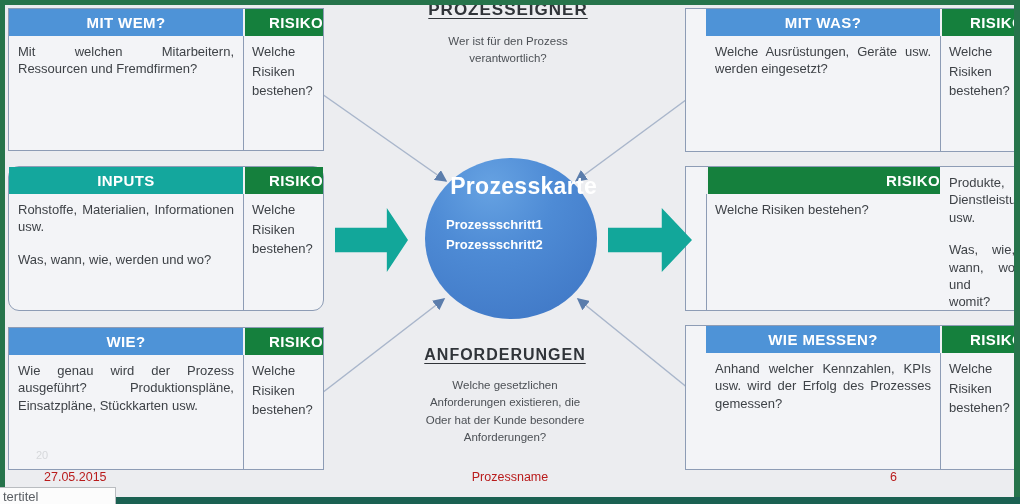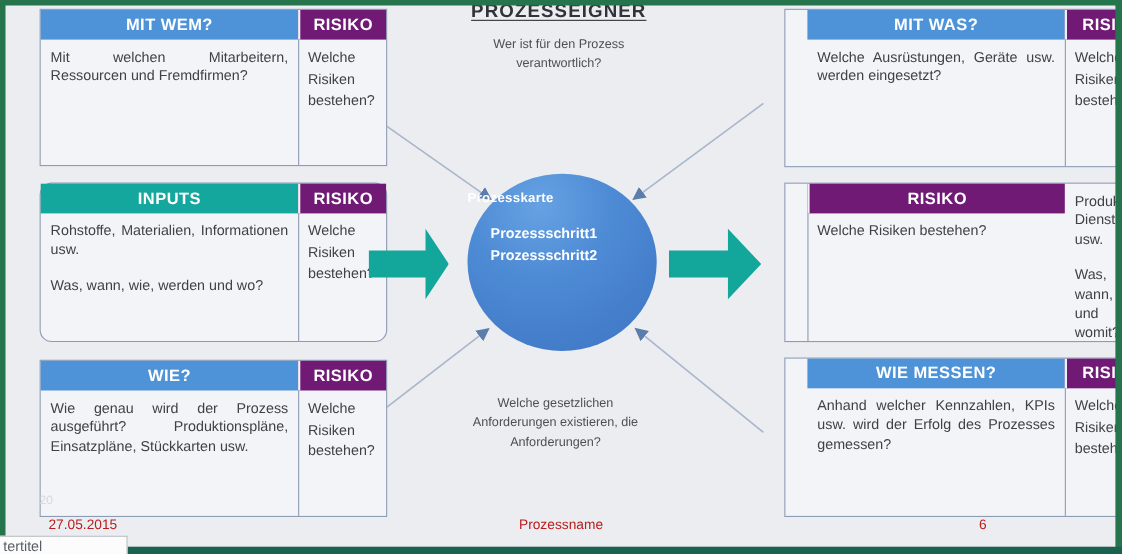--- a/index.html
+++ b/index.html
@@ -5,45 +5,45 @@
   html,body{margin:0;padding:0;background:#ecedf0;}
   #slide{
     position:relative;width:1020px;height:504px;background:#ecedf0;
     overflow:hidden;font-family:"Liberation Sans",sans-serif;
   }
   
   .frame{position:absolute;inset:0;border:5px solid #26744b;border-right-width:6px;border-bottom:none;pointer-events:none;z-index:4;}
   .bottombar{position:absolute;left:0;right:0;bottom:0;height:7px;background:#1b6152;z-index:4;}
 
   
-  .box{position:absolute;border:1px solid #8d9cb5;background:#f3f4f7;display:grid;grid-template-rows:27px 1fr;z-index:2;margin-left:28px;}
+  .box{position:absolute;border:1px solid #8d9cb5;background:#f3f4f7;display:grid;grid-template-rows:27px 1fr;z-index:2;}
   .box.left{left:8px;width:314px;grid-template-columns:1fr 80px;}
   .box.right{left:685px;width:318px;grid-template-columns:1fr 84px;padding-left:20px;}
   .hd{font-size:15px;font-weight:bold;color:#fff;text-align:center;line-height:27px;letter-spacing:.4px;}
   .h-blue{background:#4e93d7;}
   .h-teal{background:#14a79d;}
-  .h-risk{background:#701a75;border-left:2px solid #f0f1f4;}
+  .h-risk{background:#15803d;border-left:2px solid #f0f1f4;text-align:right;}
   .bd{font-size:13px;color:#3e4247;line-height:1.34;padding:7px 9px 6px 9px;}
   .bd.main{text-align:justify;}
   .bd.main p{margin:0;}
   .bd.main p.p2{margin-top:15px;}
   .bd.risk{border-left:1px solid #8d9cb5;line-height:1.5;padding:6px 8px;}
 
   
   .cblock{position:absolute;text-align:center;z-index:2;}
   .ctitle{font-size:17px;font-weight:600;letter-spacing:1px;color:#303439;text-decoration:underline;text-underline-offset:3px;}
   .ctext{margin-top:13px;font-size:11.5px;color:#4c5055;line-height:1.5;}
 
   
   .circle{
     position:absolute;left:425px;top:158px;width:172px;height:161px;border-radius:50%;
     background:radial-gradient(circle at 38% 18%, #66a2e2 0%, #4e8bd5 38%, #3d74c3 100%);
     z-index:3;color:#fff;
   }
-  .circle-title{text-align:left;margin-top:15px;font-size:12px;font-weight:bold;letter-spacing:.3px;}
+  .circle-title{text-align:right;margin-top:15px;font-size:23px;font-weight:bold;letter-spacing:.3px;}
   .circle-steps{margin:15px 0 0 21px;font-size:13px;font-weight:bold;line-height:1.55;}
   .circle-steps div{white-space:nowrap;}
 
   
   .flow{position:absolute;background:#12a79a;z-index:2;}
   .flow.aleft{left:335px;top:208px;width:73px;height:64px;
     clip-path:polygon(0 31%,71% 31%,71% 0,100% 50%,71% 100%,71% 69%,0 69%);}
   .flow.aright{left:608px;top:208px;width:84px;height:64px;
     clip-path:polygon(0 31%,64% 31%,64% 0,100% 50%,64% 100%,64% 69%,0 69%);}
 
@@ -147,23 +147,25 @@
 
   <div class="circle">
     <div class="circle-title">Prozesskarte</div>
     <div class="circle-steps">
       <div>Prozessschritt1</div>
       <div>Prozessschritt2</div>
     </div>
   </div>
 
   <div class="cblock" style="left:375px;top:346px;width:260px;">
+    <div class="ctitle" style="font-size:16px;">ANFORDERUNGEN</div>
     <div class="ctext">
       <div>Welche gesetzlichen</div>
       <div>Anforderungen existieren, die</div>
+      <div>Oder hat der Kunde besondere</div>
       <div>Anforderungen?</div>
     </div>
   </div>
 
   <div class="ft date">27.05.2015</div>
   <div class="ft center">Prozessname</div>
   <div class="ft page">6</div>
   <div class="watermark">20</div>
 
   <div class="frame"></div>

